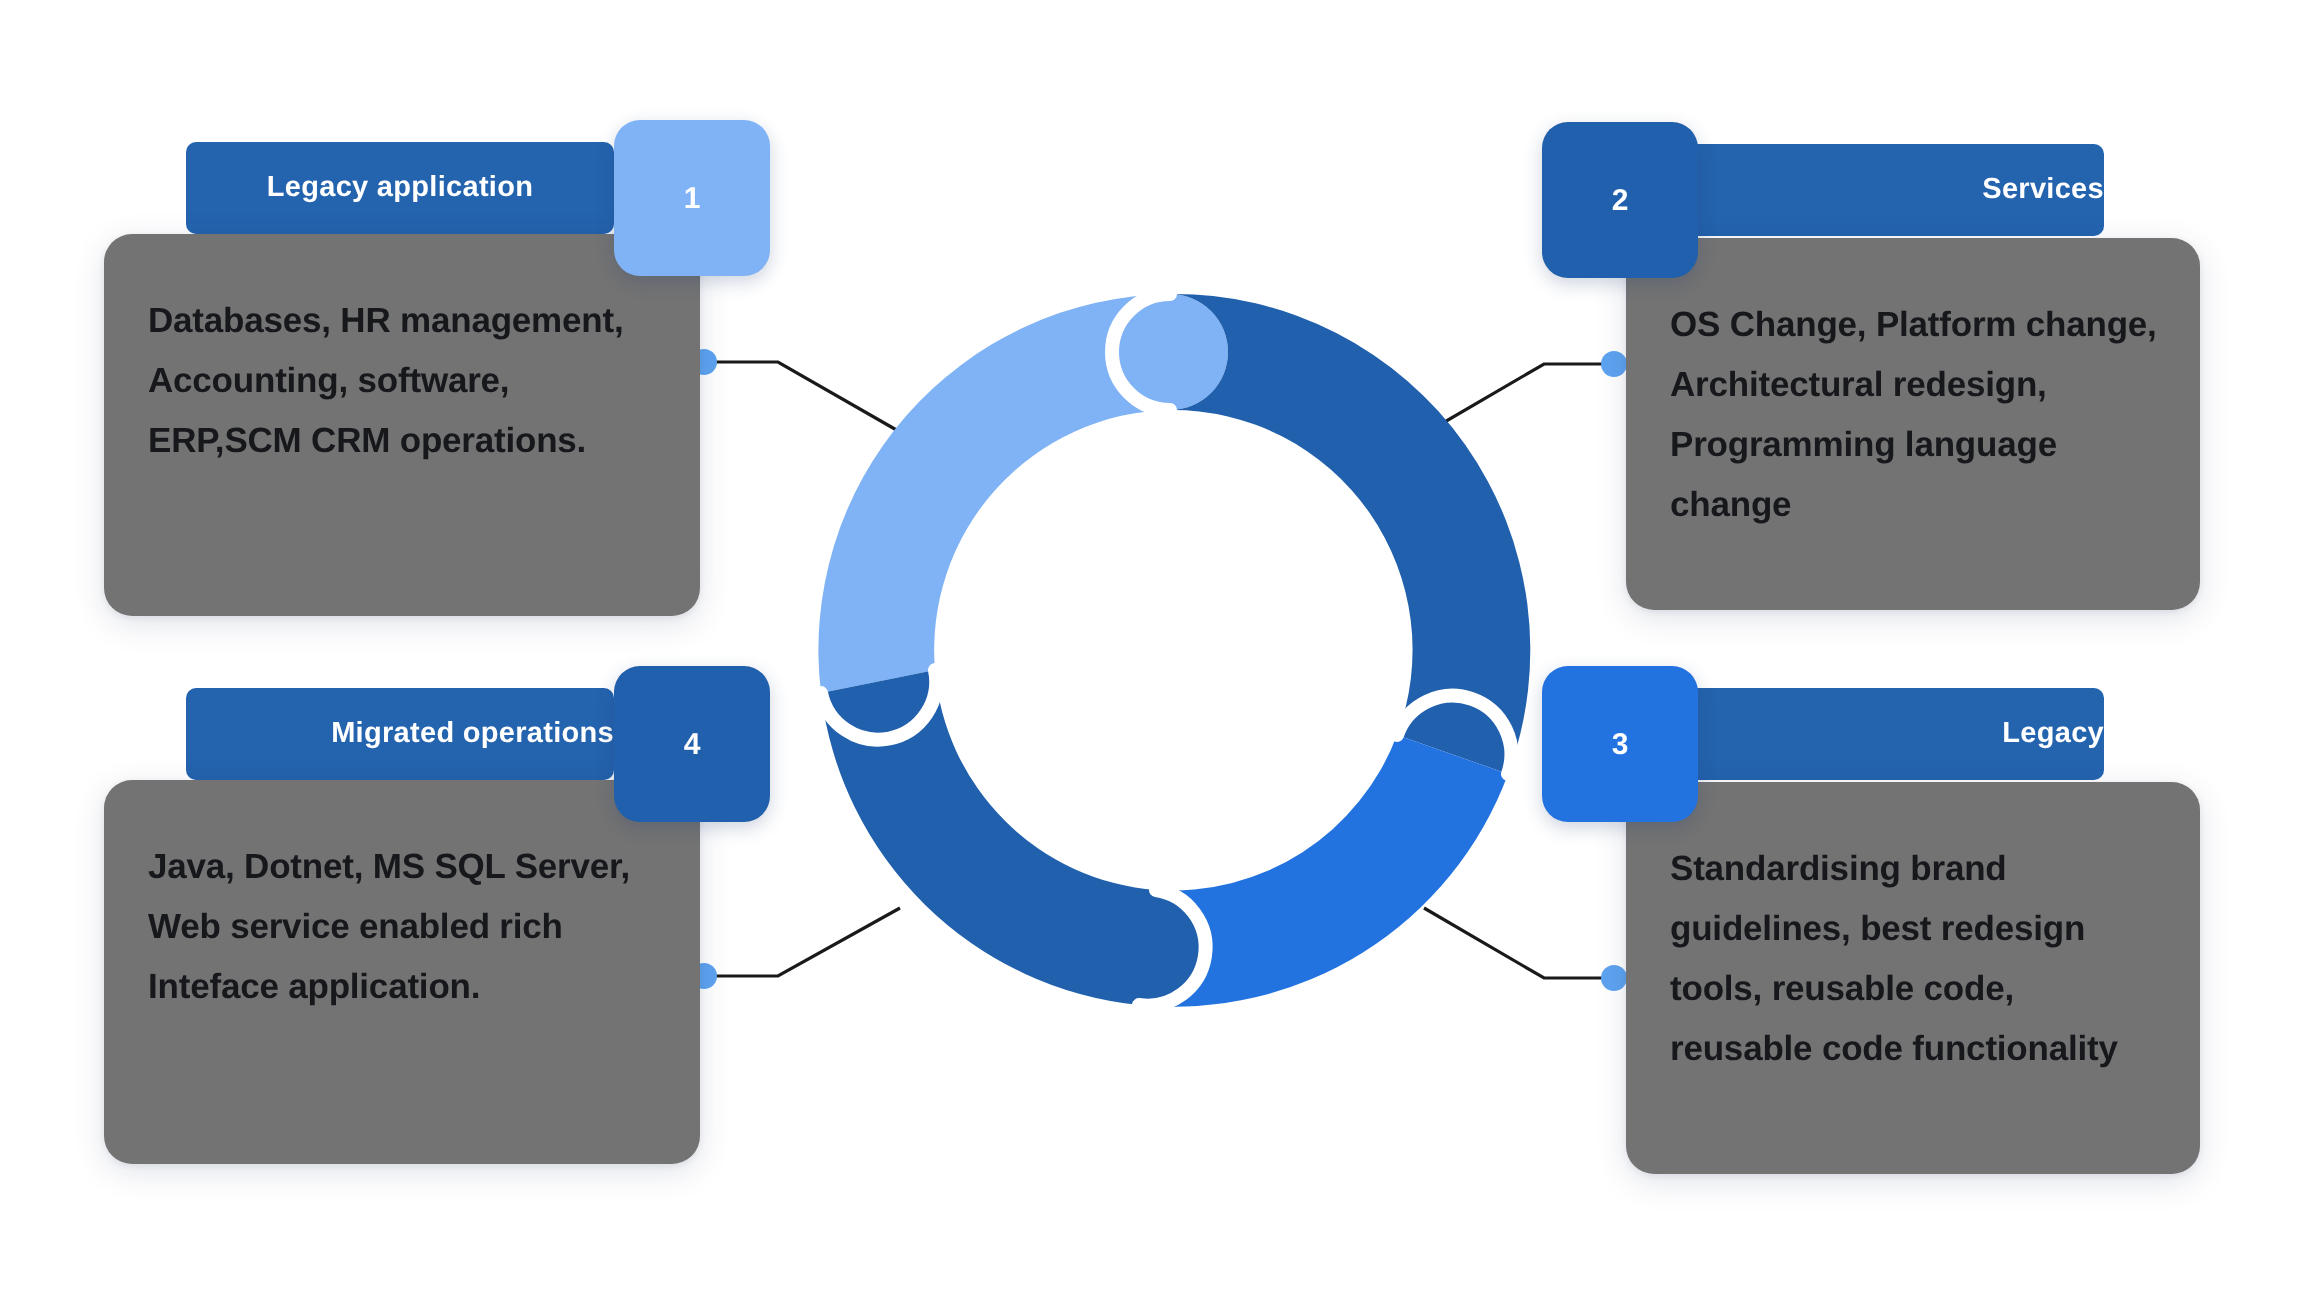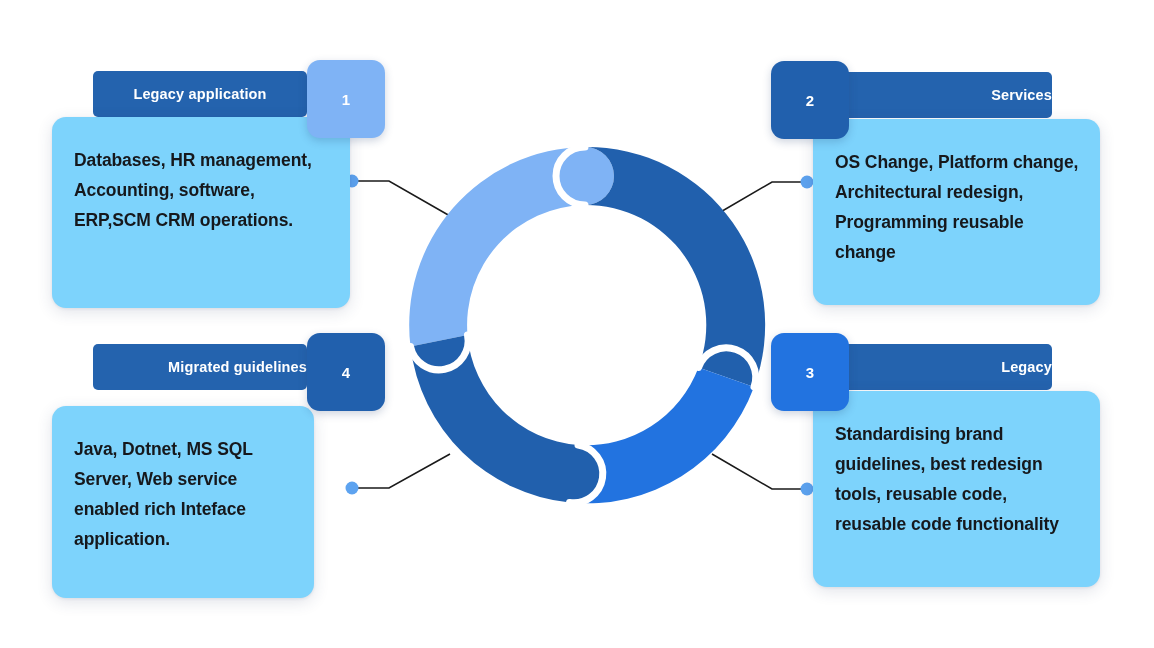--- a/index.html
+++ b/index.html
@@ -73,21 +73,21 @@
     justify-content: center;
     color: #ffffff;
     font-size: 15px;
     font-weight: bold;
     box-shadow: 0 3px 9px rgba(30,60,110,0.22);
     z-index: 4;
   }
 
   .card {
     position: absolute;
-    background: #7dd3fc;
+    background: #737373;
     border-radius: 14px;
     box-shadow: 0 4px 16px rgba(40,60,100,0.14), 0 1px 3px rgba(40,60,100,0.09);
     z-index: 3;
     box-sizing: border-box;
   }
   .card .body {
     position: absolute;
     left: 22px;
     right: 18px;
     top: 28px;
@@ -109,21 +109,21 @@
   #block2 .card       { left: 42px;  top: 50px;  width: 287px; height: 186px; }
 
   
   #block3 .header-bar { left: 28px;  top: 3px;   width: 253px; }
   #block3 .badge      { left: 0px;   top: -8px;  background: #2273E0; }
   #block3 .card       { left: 42px;  top: 50px;  width: 287px; height: 196px; }
 
   
   #block4 .header-bar { left: 41px;  top: 0px;   width: 214px; }
   #block4 .badge      { left: 255px; top: -11px; background: #2160AD; }
-  #block4 .card       { left: 0px;   top: 62px;  width: 262px; height: 192px; }
+  #block4 .card       { left: 0px;   top: 46px;  width: 298px; height: 192px; }
 
   #block1 { left: 52px;  top: 71px;  }
   #block2 { left: 771px; top: 69px;  }
   #block3 { left: 771px; top: 341px; }
   #block4 { left: 52px;  top: 344px; }
 </style>
 </head>
 <body>
 
 <div id="stage">
@@ -190,39 +190,39 @@
   </div>
 
   <div class="block" id="block2">
     <div class="header-bar">
       <span class="title">Services</span>
     </div>
     <div class="badge">
       <span>2</span>
     </div>
     <div class="card">
-      <div class="body">OS Change, Platform change, Architectural redesign, Programming reusable change</div>
+      <div class="body">OS Change, Platform change, Architectural redesign, Programming language change</div>
     </div>
   </div>
 
   <div class="block" id="block3">
     <div class="header-bar">
       <span class="title">Legacy</span>
     </div>
     <div class="badge">
       <span>3</span>
     </div>
     <div class="card">
       <div class="body">Standardising brand guidelines, best redesign tools, reusable code, reusable code functionality</div>
     </div>
   </div>
 
   <div class="block" id="block4">
     <div class="header-bar">
-      <span class="title">Migrated guidelines</span>
+      <span class="title">Migrated operations</span>
     </div>
     <div class="badge">
       <span>4</span>
     </div>
     <div class="card">
       <div class="body">Java, Dotnet, MS SQL Server, Web service enabled rich Inteface application.</div>
     </div>
   </div>
 
 </div>

